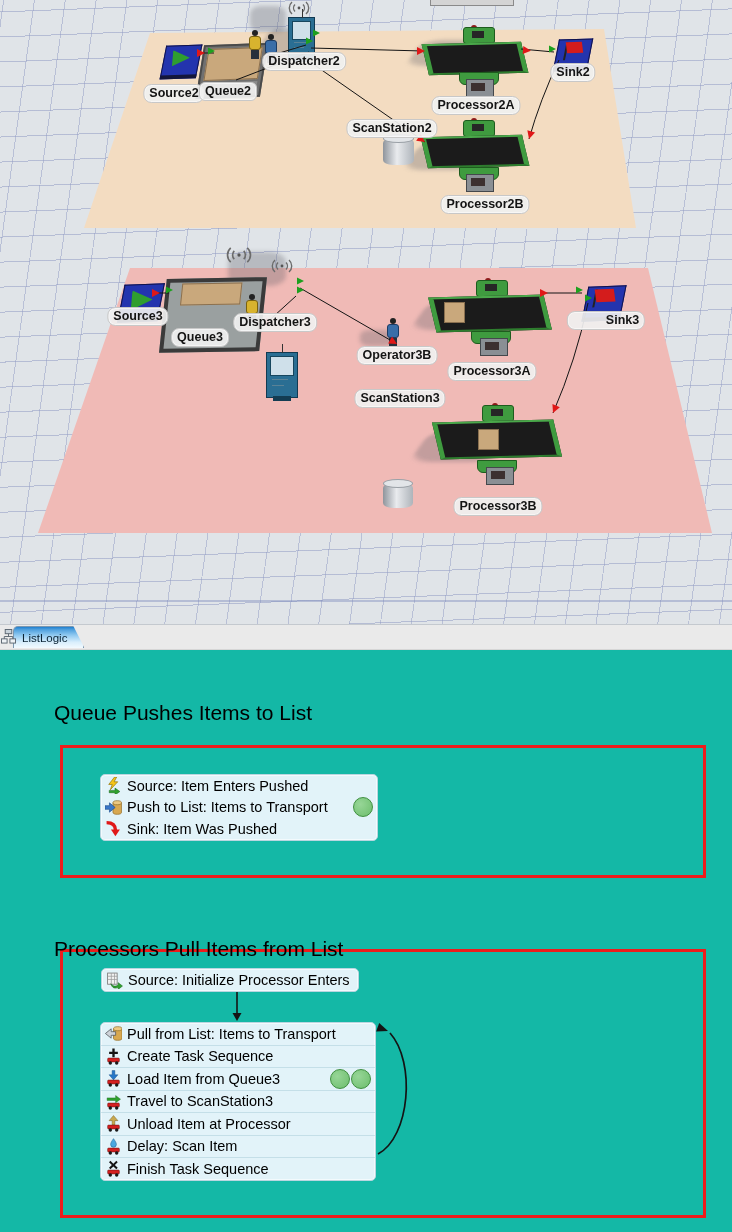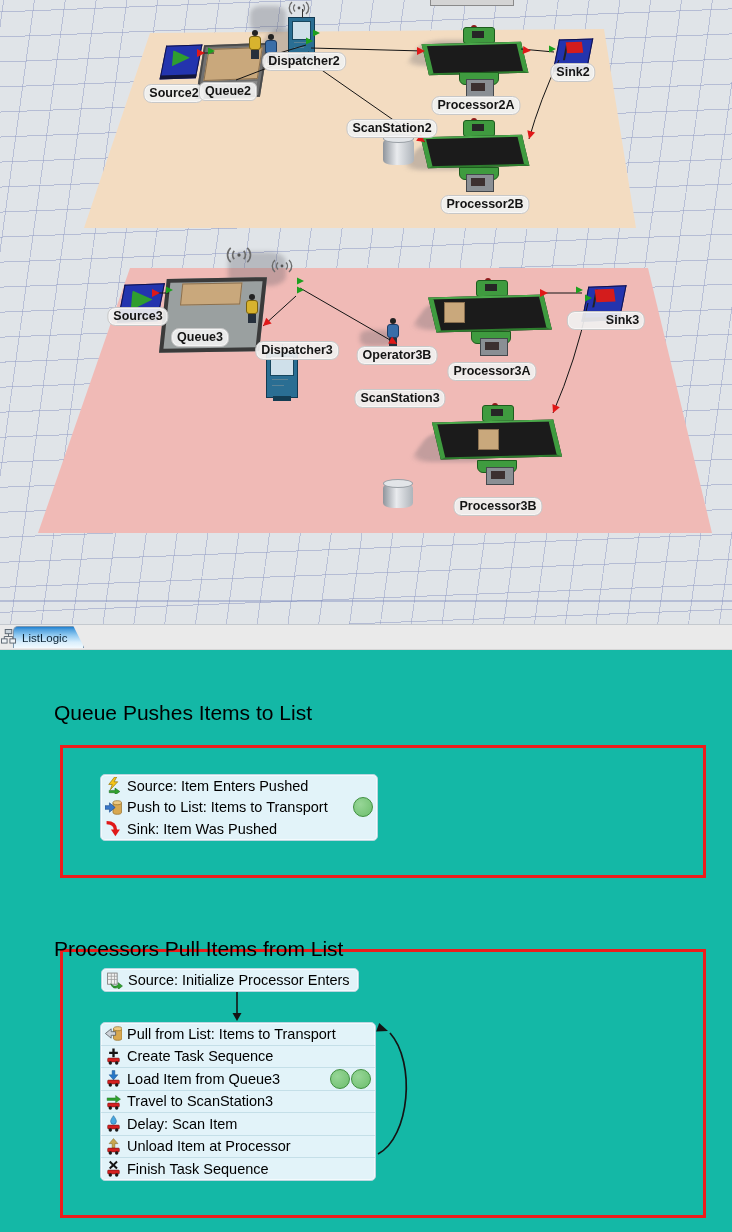--- a/index.html
+++ b/index.html
@@ -286,21 +286,21 @@
   <div id="scene-labels">
       <div class="pill" style="left: 174px; top: 64px; margin-top: 20px;">Source2</div>
       <div class="pill" style="left: 228px; top: 82px; border-radius: 6px;">Queue2</div>
       <div class="pill" style="left: 304px; top: 52px;">Dispatcher2</div>
       <div class="pill" style="left: 392px; top: 119px;">ScanStation2</div>
       <div class="pill" style="left: 476px; top: 96px;">Processor2A</div>
       <div class="pill" style="left: 485px; top: 195px;">Processor2B</div>
       <div class="pill" style="left: 573px; top: 63px;">Sink2</div>
       <div class="pill" style="left: 138px; top: 307px;">Source3</div>
       <div class="pill" style="left: 200px; top: 328px;">Queue3</div>
-      <div class="pill" style="left: 297px; top: 313px; margin-top: 28px;">Dispatcher3</div>
+      <div class="pill" style="left: 275px; top: 313px;">Dispatcher3</div>
       <div class="pill" style="left: 397px; top: 346px;">Operator3B</div>
       <div class="pill" style="left: 492px; top: 362px;">Processor3A</div>
       <div class="pill" style="left: 400px; top: 389px;">ScanStation3</div>
       <div class="pill" style="left: 498px; top: 497px;">Processor3B</div>
       <div class="pill" style="left: 606px; top: 311px; padding-left: 38px;">Sink3</div>
     </div>
   <div id="partial-rect"></div>
 </div>
 
 <div id="tabbar">
@@ -399,35 +399,35 @@
         <span class="aicon"><svg viewBox="0 0 16 16" width="17" height="17">
             <path d="M2 4.6 h8 V2.4 l4.6 3.4 -4.6 3.4 V7 H2 Z" fill="#2fa12f" stroke="#176417" stroke-width="0.4"></path>
             <rect x="2.5" y="9.5" width="11" height="3.6" rx="0.8" fill="#d42020" stroke="#701010" stroke-width="0.5"></rect>
             <circle cx="5" cy="14.1" r="1.6" fill="#1a1a1a"></circle>
             <circle cx="11" cy="14.1" r="1.6" fill="#1a1a1a"></circle>
           </svg></span>
         <span>Travel to ScanStation3</span>
       </div>
       <div class="actrow">
         <span class="aicon"><svg viewBox="0 0 16 16" width="17" height="17">
+            <path d="M6.7 9.3 h2.6 v-4 h2.9 L8 0.5 3.8 5.3 h2.9 Z" fill="#c8a850" stroke="#6b5518" stroke-width="0.4"></path>
+            <rect x="2.5" y="9.5" width="11" height="3.6" rx="0.8" fill="#d42020" stroke="#701010" stroke-width="0.5"></rect>
+            <circle cx="5" cy="14.1" r="1.6" fill="#1a1a1a"></circle>
+            <circle cx="11" cy="14.1" r="1.6" fill="#1a1a1a"></circle>
+          </svg></span>
+        <span>Unload Item at Processor</span>
+      </div>
+      <div class="actrow">
+        <span class="aicon"><svg viewBox="0 0 16 16" width="17" height="17">
             <path d="M8 0.6 C9.7 3 10.7 4.6 10.7 6 a2.7 2.7 0 1 1 -5.4 0 C5.3 4.6 6.3 3 8 0.6 Z" fill="#4aa8e0" stroke="#1c6090" stroke-width="0.5"></path>
             <rect x="2.5" y="9.5" width="11" height="3.6" rx="0.8" fill="#d42020" stroke="#701010" stroke-width="0.5"></rect>
             <circle cx="5" cy="14.1" r="1.6" fill="#1a1a1a"></circle>
             <circle cx="11" cy="14.1" r="1.6" fill="#1a1a1a"></circle>
           </svg></span>
         <span>Delay: Scan Item</span>
-      </div>
-      <div class="actrow">
-        <span class="aicon"><svg viewBox="0 0 16 16" width="17" height="17">
-            <path d="M6.7 9.3 h2.6 v-4 h2.9 L8 0.5 3.8 5.3 h2.9 Z" fill="#c8a850" stroke="#6b5518" stroke-width="0.4"></path>
-            <rect x="2.5" y="9.5" width="11" height="3.6" rx="0.8" fill="#d42020" stroke="#701010" stroke-width="0.5"></rect>
-            <circle cx="5" cy="14.1" r="1.6" fill="#1a1a1a"></circle>
-            <circle cx="11" cy="14.1" r="1.6" fill="#1a1a1a"></circle>
-          </svg></span>
-        <span>Unload Item at Processor</span>
       </div>
       <div class="actrow">
         <span class="aicon"><svg viewBox="0 0 16 16" width="17" height="17">
             <path d="M4.6 1 L8 4.2 11.4 1 13 2.6 9.7 5.8 13 9 11.4 10.6 8 7.4 4.6 10.6 3 9 6.3 5.8 3 2.6 Z" transform="scale(0.82) translate(1.6 0)" fill="#141414"></path>
             <rect x="2.5" y="9.5" width="11" height="3.6" rx="0.8" fill="#d42020" stroke="#701010" stroke-width="0.5"></rect>
             <circle cx="5" cy="14.1" r="1.6" fill="#1a1a1a"></circle>
             <circle cx="11" cy="14.1" r="1.6" fill="#1a1a1a"></circle>
           </svg></span>
         <span>Finish Task Sequence</span>
       </div>

